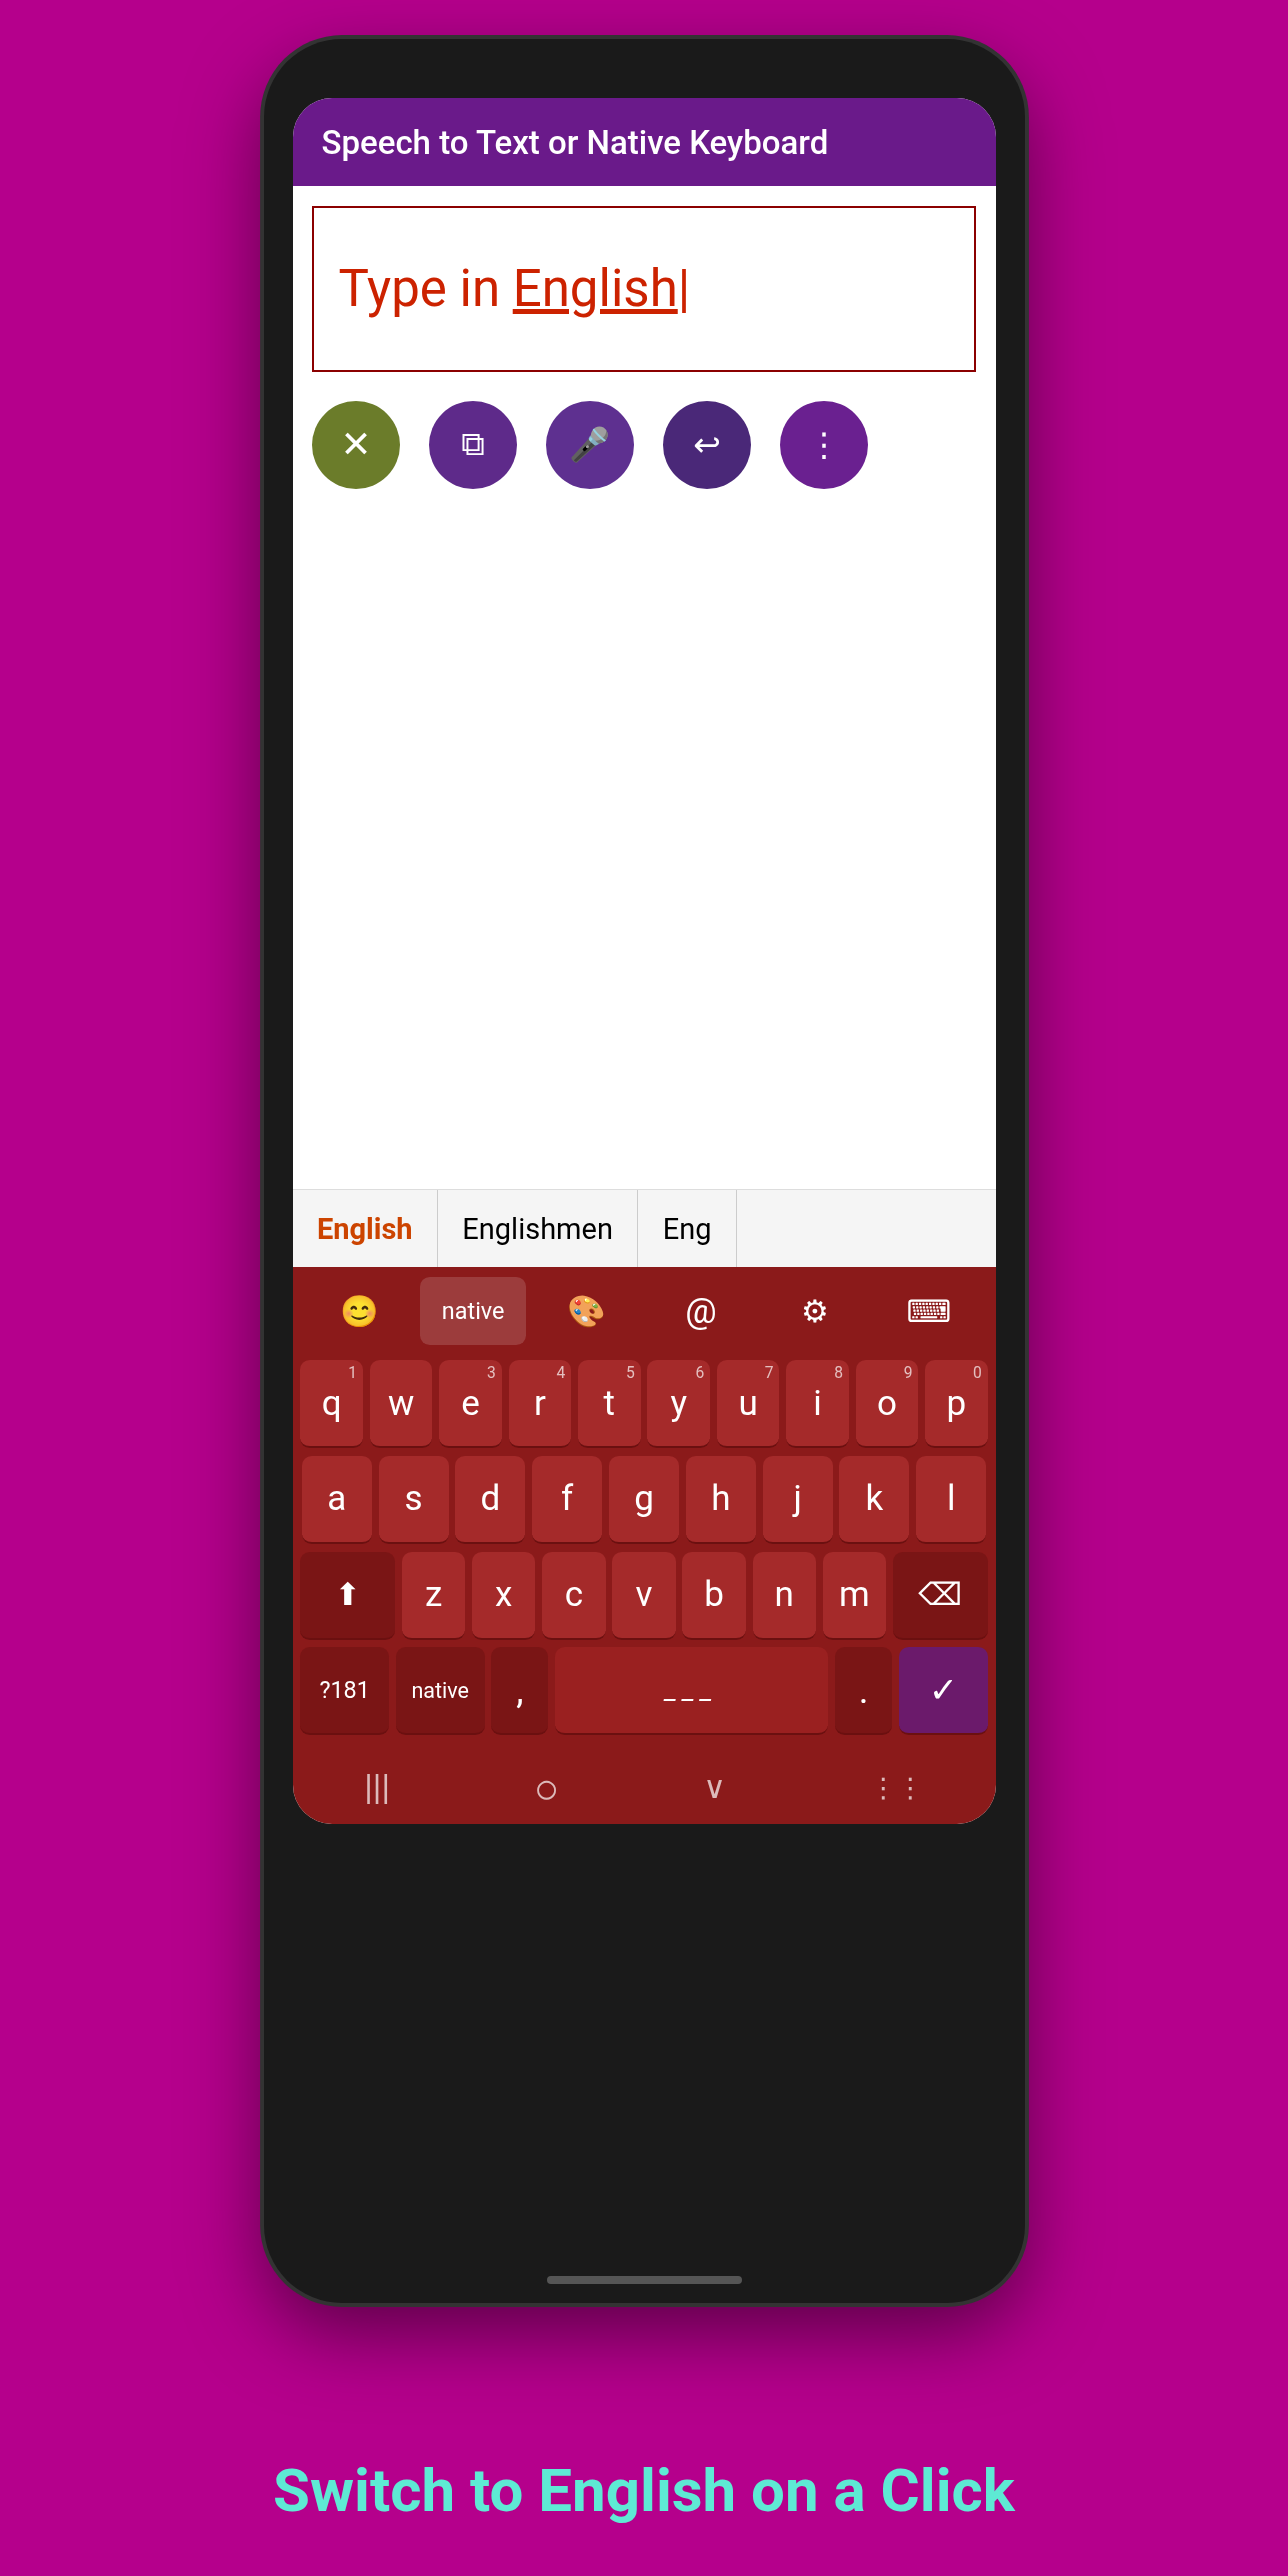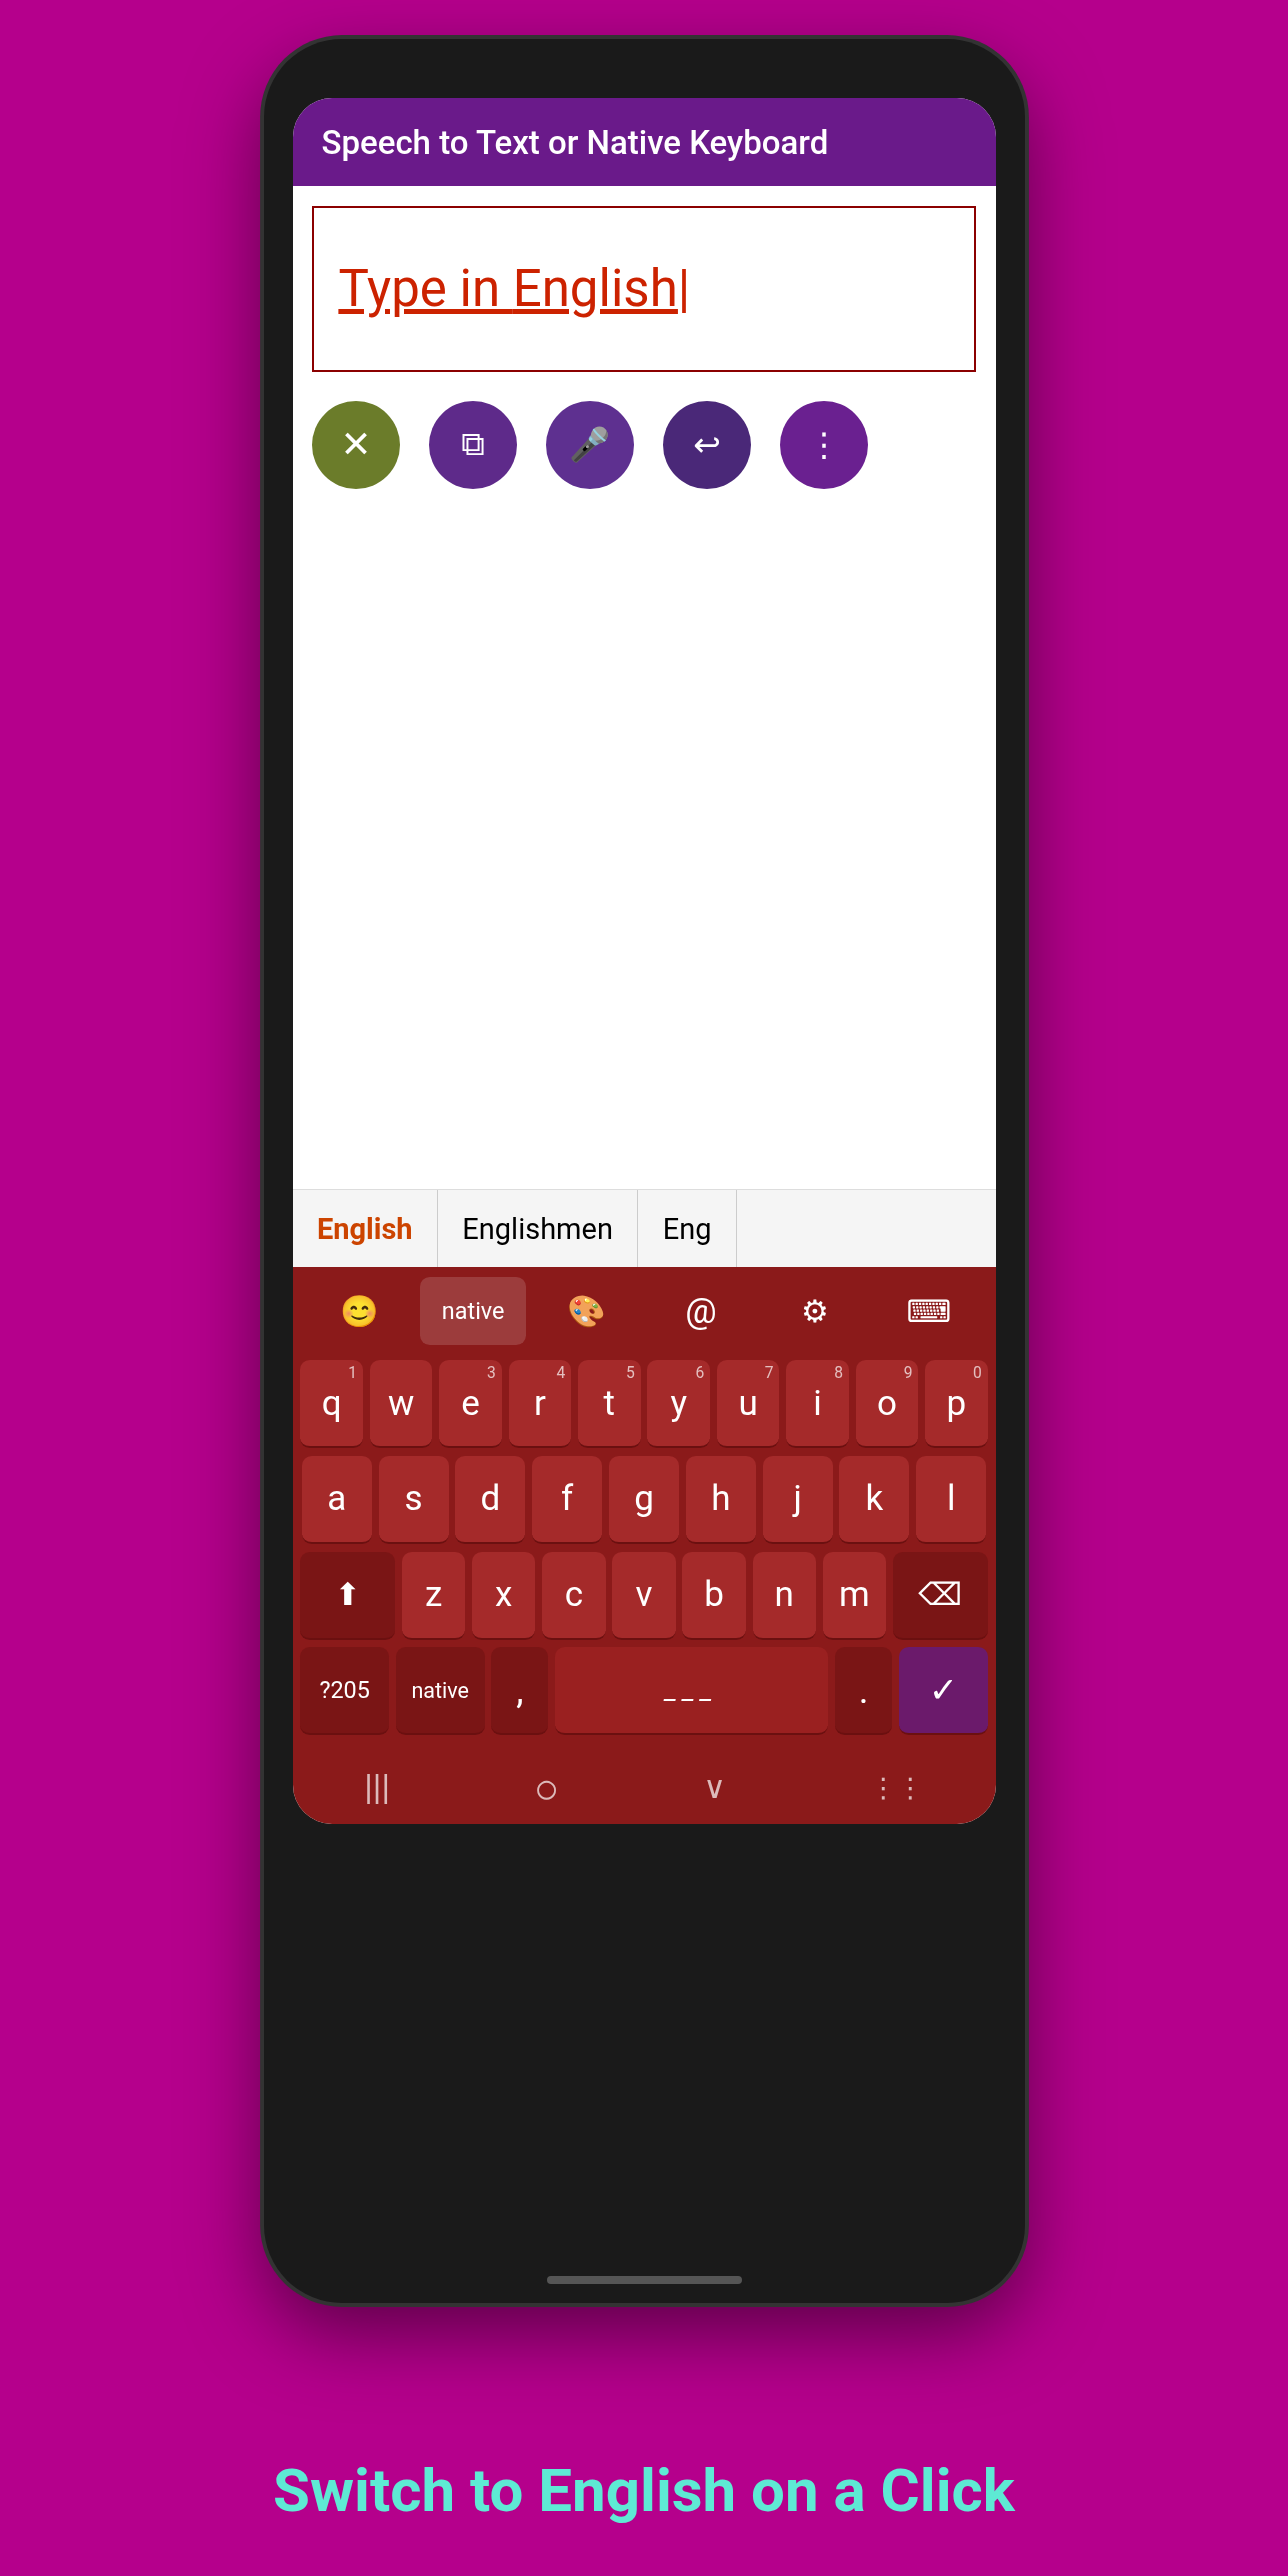--- a/index.html
+++ b/index.html
@@ -65,21 +65,20 @@
       flex-shrink: 0;
     }
 
     .type-prompt {
       font-size: 51px;
       color: #cc2200;
       font-weight: 400;
     }
 
     .type-prompt span {
-      text-decoration: underline;
     }
 
     
     .action-buttons {
       display: flex;
       flex-direction: row;
       align-items: center;
       padding: 9.8px 19.5px;
       gap: 29px;
       flex-shrink: 0;
@@ -367,21 +366,21 @@
         <div class="key">x</div>
         <div class="key">c</div>
         <div class="key">v</div>
         <div class="key">b</div>
         <div class="key">n</div>
         <div class="key">m</div>
         <div class="key key-delete" style="font-size:31px;">⌫</div>
       </div>
 
       <div class="key-row">
-        <div class="key key-special" style="font-size:23.4px;">?205</div>
+        <div class="key key-special" style="font-size:23.4px;">?181</div>
         <div class="key key-special" style="font-size:21.5px;">native</div>
         <div class="key key-comma" style="font-size:37px;">,</div>
         <div class="key key-space" style="font-size:27px; letter-spacing:5.9px;font-style:italic;">___</div>
         <div class="key key-period" style="font-size:37px;">.</div>
         <div class="key key-confirm" style="font-size:35px; background:#6b1a6b;">✓</div>
       </div>
     </div>
 
     <div class="bottom-nav">
       <div class="nav-btn">|||</div>

